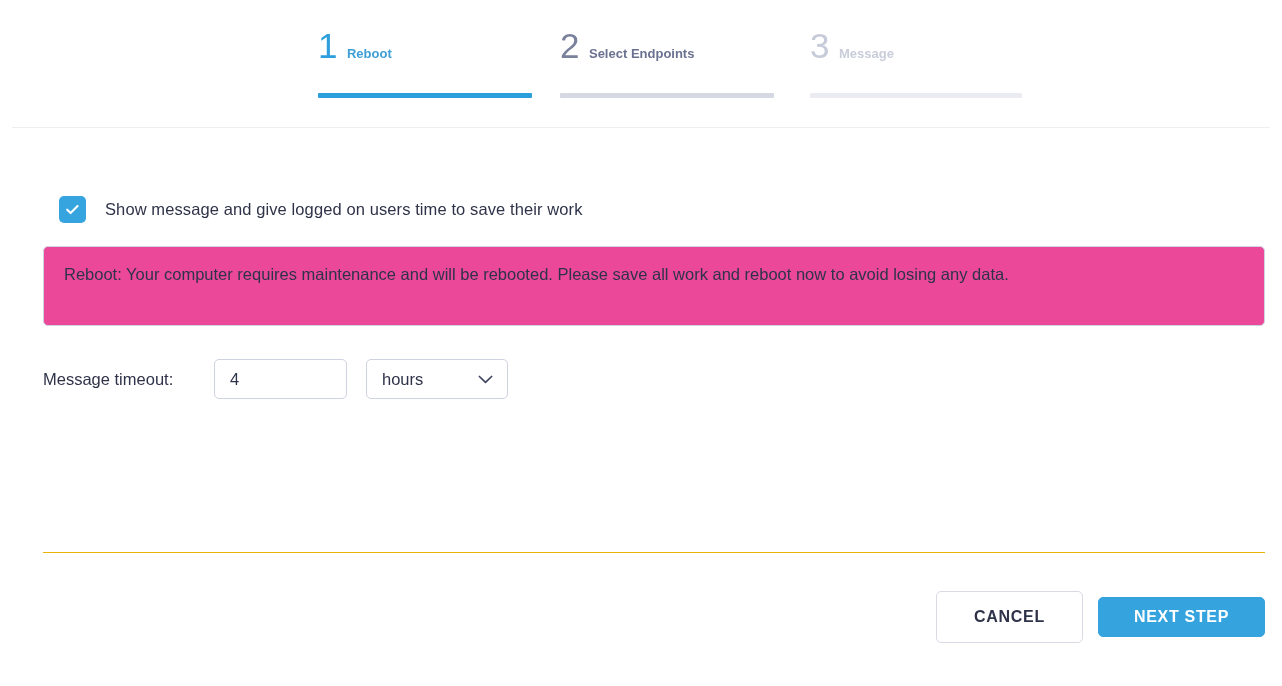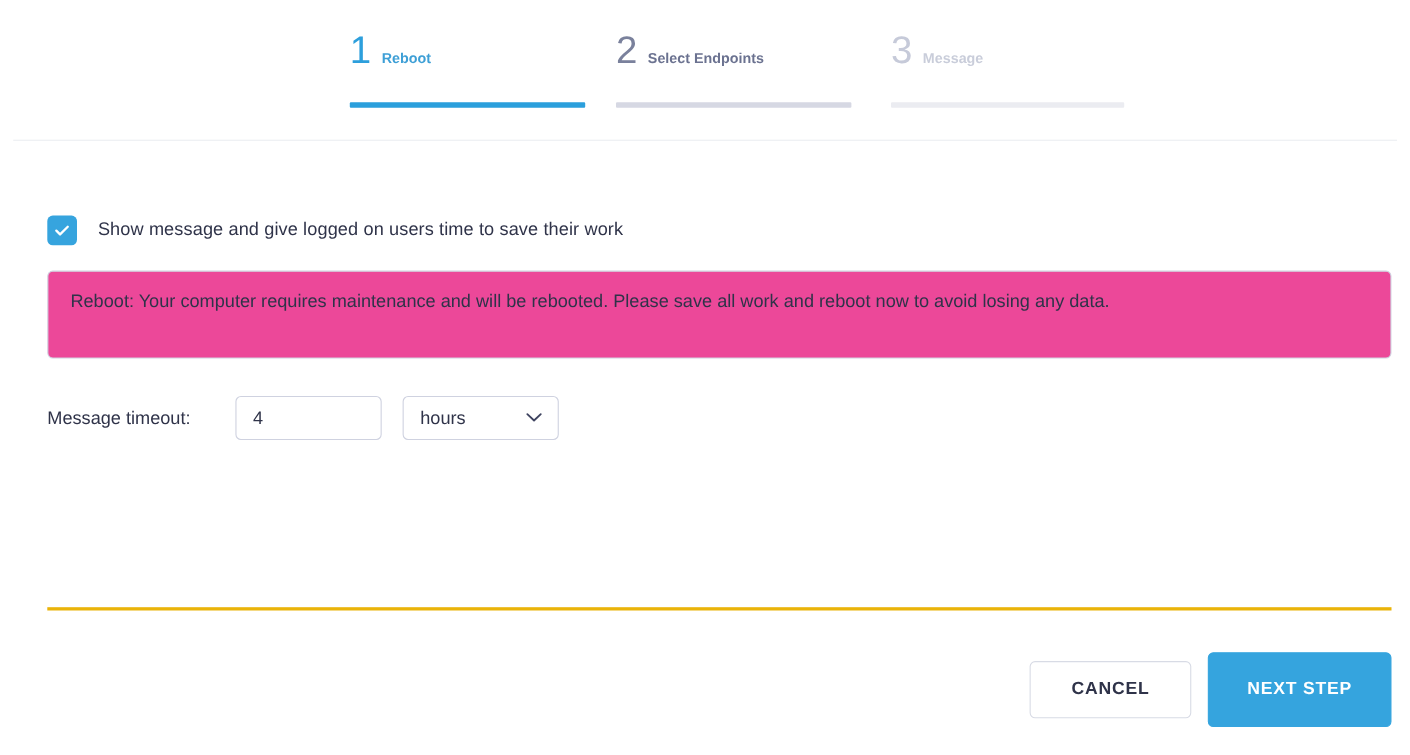--- a/index.html
+++ b/index.html
@@ -77,20 +77,21 @@
   
   .wizard-body {
     padding: 0 43px;
   }
 
   .checkbox-row {
     display: flex;
     align-items: center;
     gap: 19px;
     margin-top: 68px;
+    margin-left: 16px;
   }
   .checkbox {
     width: 27px;
     height: 27px;
     border-radius: 5px;
     background: #36a4de;
     display: flex;
     align-items: center;
     justify-content: center;
     flex: 0 0 auto;
@@ -180,21 +181,21 @@
     text-decoration: none;
     cursor: pointer;
   }
 
   
   .footer {
     position: absolute;
     left: 43px;
     right: 17px;
     top: 552px;
-    border-top: 3px solid #eab308;
+    border-top: 1px solid #eab308;
   }
   .footer-actions {
     display: flex;
     justify-content: flex-end;
     align-items: center;
     gap: 15px;
     padding-top: 38px;
   }
   .btn {
     font-family: "Liberation Sans", sans-serif;
@@ -209,21 +210,21 @@
   }
   .btn-cancel {
     width: 147px;
     height: 52px;
     background: #ffffff;
     border: 1px solid #d8dbe5;
     color: #2f3349;
   }
   .btn-next {
     width: 167px;
-    height: 68px;
+    height: 40px;
     background: #35a4de;
     border: 1px solid #35a4de;
     color: #ffffff;
   }
 </style>
 </head>
 <body>
 
 <div class="wizard-header">
   <div class="steps">

